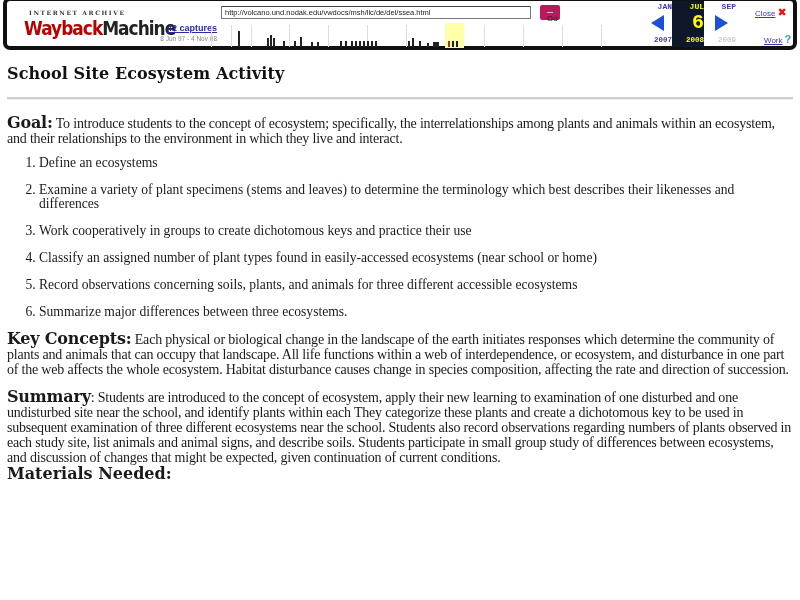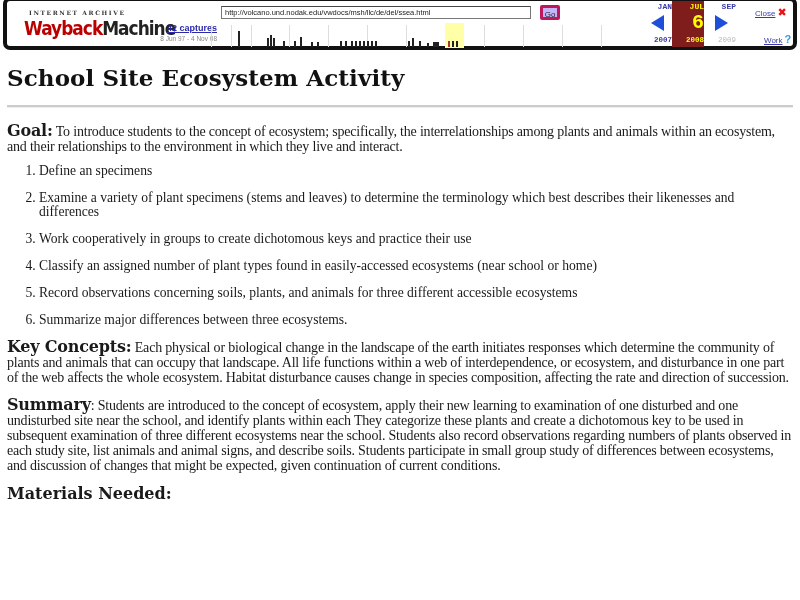--- a/index.html
+++ b/index.html
@@ -15,50 +15,50 @@
     #wm-logo { position: absolute; left: 12px; top: 5px; width: 96px; height: 34px; }
     #wm-logo .ia { font-size: 6px; letter-spacing: 1.6px; color: #333; font-weight: bold; font-family: "DejaVu Serif", serif; position: absolute; left: 10px; top: 3px; white-space: nowrap; }
     #wm-logo .wb { position: absolute; left: 5px; top: 12px; font-size: 17px; font-weight: bold; color: #b00; letter-spacing: -1px; font-family: "DejaVu Sans", sans-serif; transform: scaleY(1.15); white-space: nowrap; }
     #wm-logo .wb .m { color: #222; }
 
     #wm-captures { position: absolute; left: 120px; top: 22px; width: 90px; text-align: right; }
     #wm-captures a { font-size: 9px; color: #2a2aaa; text-decoration: underline; font-weight: bold; display:block; }
     #wm-captures .range { font-size: 6.5px; color: #888; margin-top: 2px; display:block; }
 
     #wm-url { position: absolute; left: 214px; top: 5px; width: 310px; height: 13px; border: 1px solid #777; border-top-color:#444; font-size: 7.5px; padding: 1px 3px; color: #222; background: #fff; font-family: "Liberation Sans", sans-serif; line-height: 10px; }
-    #wm-go { position: absolute; left: 533px; top: 4px; width: 20px; height: 15px; border: 3px solid #be185d; background: #c4b5fd; font-size: 8px; text-align: center; line-height: 13px; color: #222; border-radius: 2px; }
+    #wm-go { position: absolute; left: 533px; top: 4px; width: 20px; height: 15px; border: 7px solid #be185d; background: #c4b5fd; font-size: 8px; text-align: center; line-height: 13px; color: #222; border-radius: 2px; }
 
     #wm-timeline { position: absolute; left: 200px; top: 22px; width: 428px; height: 25px; }
     #wm-timeline .tick { position: absolute; top: 2px; width: 1px; height: 22px; background: #ddd; }
     #wm-timeline .bar { position: absolute; bottom: 1px; width: 2px; background: #222; }
     #wm-timeline .hl { position: absolute; top: 0; height: 25px; background: #ffffa8; }
 
     #wm-nav { position: absolute; left: 629px; top: 0; width: 112px; height: 46px; }
     #wm-nav .col { position: absolute; top: 0; width: 32px; height: 46px; text-align: right; font-size: 8px; font-weight: bold; font-family: Liberation Mono, monospace; }
     #wm-nav .prev { left: 4px; color: #3a3aaa; }
-    #wm-nav .cur { left: 36px; background: #7f1d1d; color: #ff0; }
+    #wm-nav .cur { left: 36px; background: #0f172a; color: #ff0; }
     #wm-nav .next { left: 68px; color: #3a3aaa; }
     #wm-nav .mon { position: absolute; top: 1px; left: 0; right: 0; }
     #wm-nav .yr { position: absolute; top: 35px; left: 0; right: 0; font-size: 7.5px; }
     #wm-nav .day { position: absolute; top: 10px; left: 0; right: 0; font-size: 20px; line-height: 24px; }
     #wm-nav .next .yr { color: #bbb; font-weight: normal; }
     #wm-nav .arrow { position: absolute; top: 14px; width: 0; height: 0; border-top: 8px solid transparent; border-bottom: 8px solid transparent; }
     #wm-nav .arrow-left { left: 11px; border-right: 13px solid #1d4fd8; }
     #wm-nav .arrow-right { left: 11px; border-left: 13px solid #1d4fd8; }
 
     #wm-close { position: absolute; left: 748px; top: 5px; font-size: 8px; white-space: nowrap; }
     #wm-close a { color: #3a3aaa; text-decoration: underline; }
     #wm-close .x { color: #e11; font-weight: bold; font-size: 11px; margin-left: 2px; font-family: "DejaVu Sans", sans-serif; }
     #wm-help { position: absolute; left: 757px; top: 32px; font-size: 8px; white-space: nowrap; }
     #wm-help a { color: #3a3aaa; text-decoration: underline; }
     #wm-help .q { color: #3a9ad9; font-weight: bold; font-size: 11px; margin-left: 2px; }
 
     
     #content { position: absolute; left: 7px; top: 64px; width: 786px; }
-    h1 { font-family: "DejaVu Serif", serif; font-size: 23px; margin: 0; font-weight: bold; letter-spacing: 0.1px; color: #111; }
+    h1 { font-family: "DejaVu Serif", serif; font-size: 16px; margin: 0; font-weight: bold; letter-spacing: 0.1px; color: #111; }
     hr { border: none; border-top: 2px solid #ccc; border-bottom: 1px solid #eee; margin: 14px 0 0 0; height: 0; }
     p { margin: 0; font-size: 12.4px; line-height: 15px; font-family: "Liberation Serif", serif; }
     p b { font-family: "DejaVu Serif", serif; font-size: 16px; }
     .body-text { font-family: "DejaVu Serif", serif; font-size: 11.7px; }
     .narrow { font-family: "Liberation Serif", serif; font-size: 14px; letter-spacing: -0.2px; }
     ol { margin: 10px 0 0 0; padding-left: 32px; font-family: "Liberation Serif", serif; font-size: 13.6px; line-height: 14px; }
     ol li { margin-bottom: 13px; }
     ol li::marker { font-family: "Liberation Serif", serif; }
   </style>
 </head>
@@ -147,27 +147,27 @@
 </div>
 
 <div id="content">
   <h1>School Site Ecosystem Activity</h1>
   <hr>
 
   <p class="narrow" style="margin-top:15px"><b>Goal:</b><span> To introduce students to the concept of ecosystem; specifically, the interrelationships among plants and animals within an ecosystem, and their relationships to the environment in which they live and interact.</span></p>
 
 
   <ol>
-    <li>Define an specimens</li>
+    <li>Define an ecosystems</li>
     <li>Examine a variety of plant specimens (stems and leaves) to determine the terminology which best describes their likenesses and differences</li>
     <li>Work cooperatively in groups to create dichotomous keys and practice their use</li>
     <li>Classify an assigned number of plant types found in easily-accessed ecosystems (near school or home)</li>
     <li>Record observations concerning soils, plants, and animals for three different accessible ecosystems</li>
     <li>Summarize major differences between three ecosystems.</li>
   </ol>
 
   <p class="narrow" style="margin-top:-1px"><b>Key Concepts:</b><span> Each physical or biological change in the landscape of the earth initiates responses which determine the community of plants and animals that can occupy that landscape. All life functions within a web of interdependence, or ecosystem, and disturbance in one part of the web affects the whole ecosystem. Habitat disturbance causes change in species composition, affecting the rate and direction of succession.</span></p>
 
   <p class="narrow" style="margin-top:12px"><b>Summary</b><span>: Students are introduced to the concept of ecosystem, apply their new learning to examination of one disturbed and one undisturbed site near the school, and identify plants within each They categorize these plants and create a dichotomous key to be used in subsequent examination of three different ecosystems near the school. Students also record observations regarding numbers of plants observed in each study site, list animals and animal signs, and describe soils. Students participate in small group study of differences between ecosystems, and discussion of changes that might be expected, given continuation of current conditions.</span></p>
 
 
-  <p class="body-text" style="margin-top:13px"><b>Materials Needed:</b></p>
+  <p class="body-text" style="margin-top:1px"><b>Materials Needed:</b></p>
 </div>
 
 </body></html>

